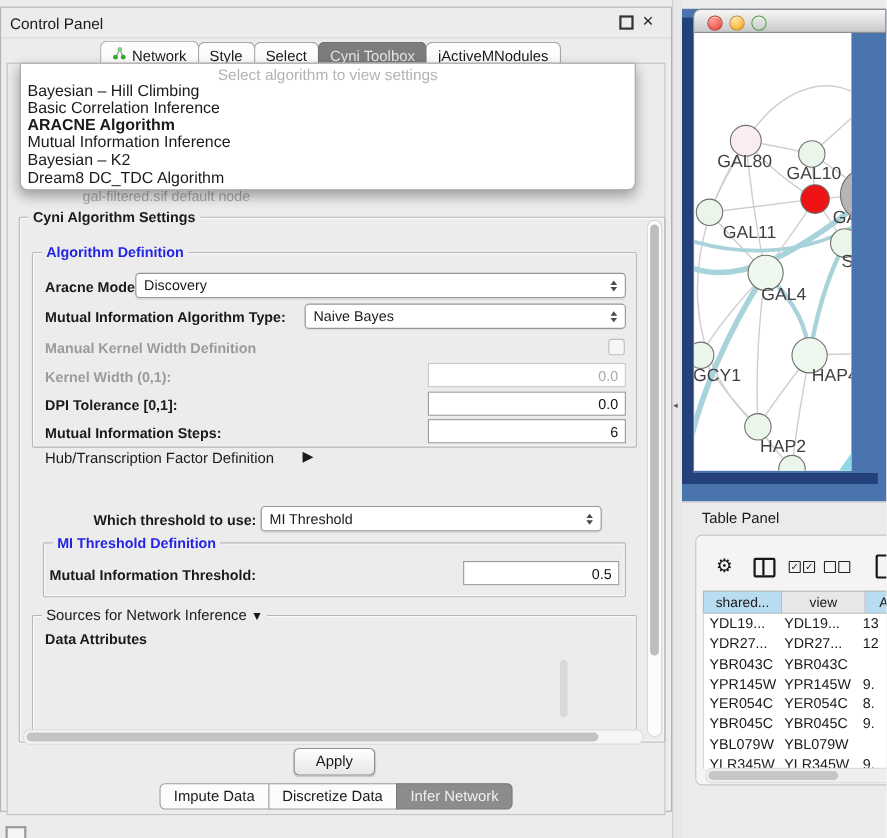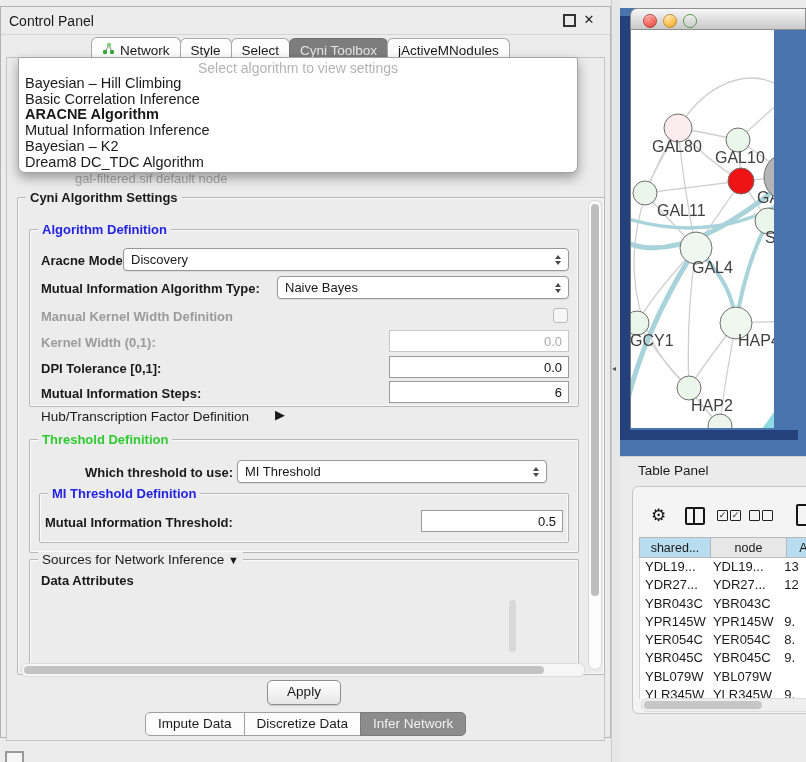--- a/index.html
+++ b/index.html
@@ -161,23 +161,20 @@
     <div class="lbl dis" style="left:40px;top:328px">Kernel Width (0,1):</div>
     <input class="field dis" style="left: 388px; top: 323px; width: 180px; height: 22px;" readonly="" value="0.0">
     <div class="lbl" style="left:40px;top:354px">DPI Tolerance [0,1]:</div>
     <input class="field" style="left: 388px; top: 349px; width: 180px; height: 22px;" value="0.0">
     <div class="lbl" style="left:40px;top:379px">Mutual Information Steps:</div>
     <input class="field" style="left: 388px; top: 374px; width: 180px; height: 22px;" value="6">
 
     <div class="lbl plain" style="left:40px;top:402px;font-size:13.5px">Hub/Transcription Factor Definition</div>
     <div class="abs" style="left:274px;top:400px;font-size:13px">▶</div>
 
-    <div class="group" style="left:28px;top:432px;width:548px;height:112px">
-      <span class="gtitle green-t">Threshold Definition</span>
-    </div>
     <div class="lbl" style="left:84px;top:458px">Which threshold to use:</div>
     <div class="combo" style="left:236px;top:453px;width:310px;height:23px">
       <span>MI Threshold</span>
       <span class="spin">
           <i class="up"></i>
           <i class="dn"></i>
         </span>
     </div>
     <div class="group" style="left:38px;top:486px;width:528px;height:48px">
       <span class="gtitle blue-t">MI Threshold Definition</span>
@@ -301,21 +298,21 @@
     <span class="ticon colicon" style="left:52px;top:20px">
         <i></i>
       </span>
     <span class="cb" style="left:84px;top:23px">✓</span>
     <span class="cb" style="left:97px;top:23px">✓</span>
     <span class="cb" style="left:116px;top:23px"></span>
     <span class="cb" style="left:129px;top:23px"></span>
     <span class="ticon" style="left:163px;top:17px;width:14px;height:18px;border:2px solid #161616;border-radius:2px"></span>
     <div id="tbl-head" class="abs">
         <div class="hcell hl" style="width: 72px;">shared...</div>
-        <div class="hcell" style="width: 76px;">node</div>
+        <div class="hcell" style="width: 76px;">view</div>
         <div class="hcell hl" style="width: 34px;">A</div>
       </div>
     <div id="tbl-rows" class="abs">
         <div class="trow">
           <div class="tcell" style="width: 72px; padding-left: 5px;">YDL19...</div>
           <div class="tcell" style="width: 76px; padding-left: 5px;">YDL19...</div>
           <div class="tcell" style="width: 34px; padding-left: 5px;">13</div>
         </div>
         <div class="trow">
           <div class="tcell" style="width: 72px; padding-left: 5px;">YDR27...</div>

